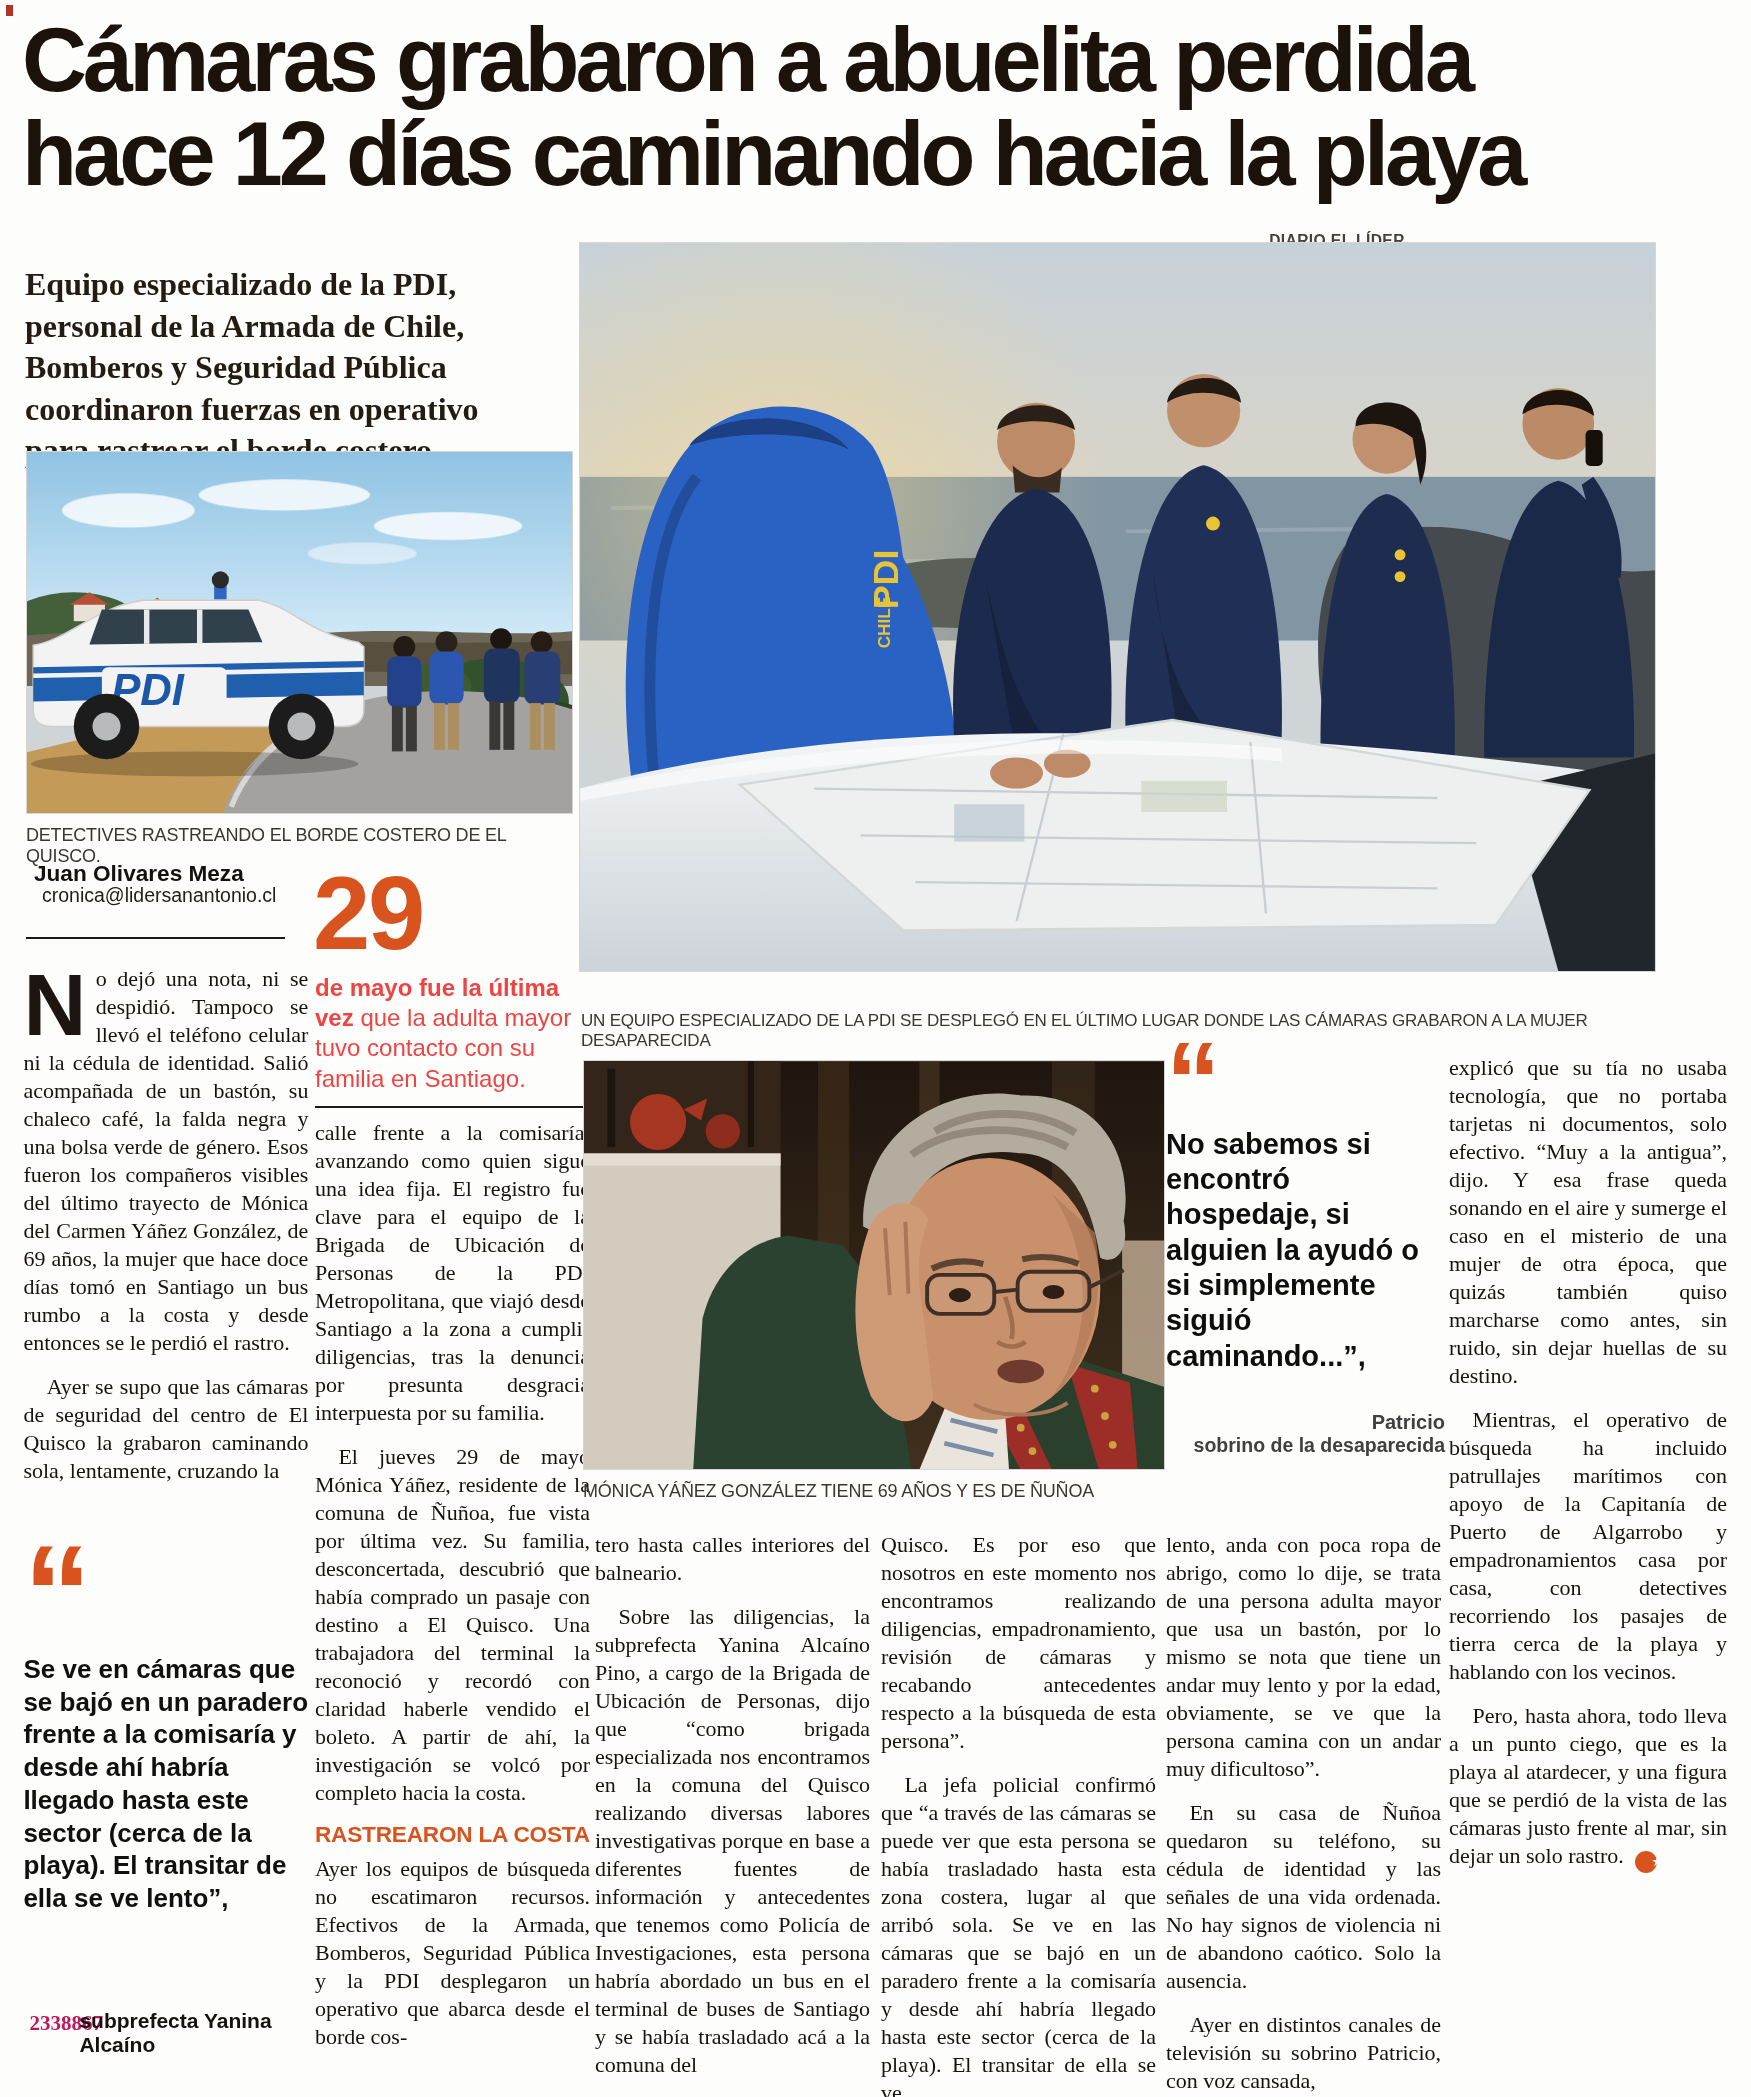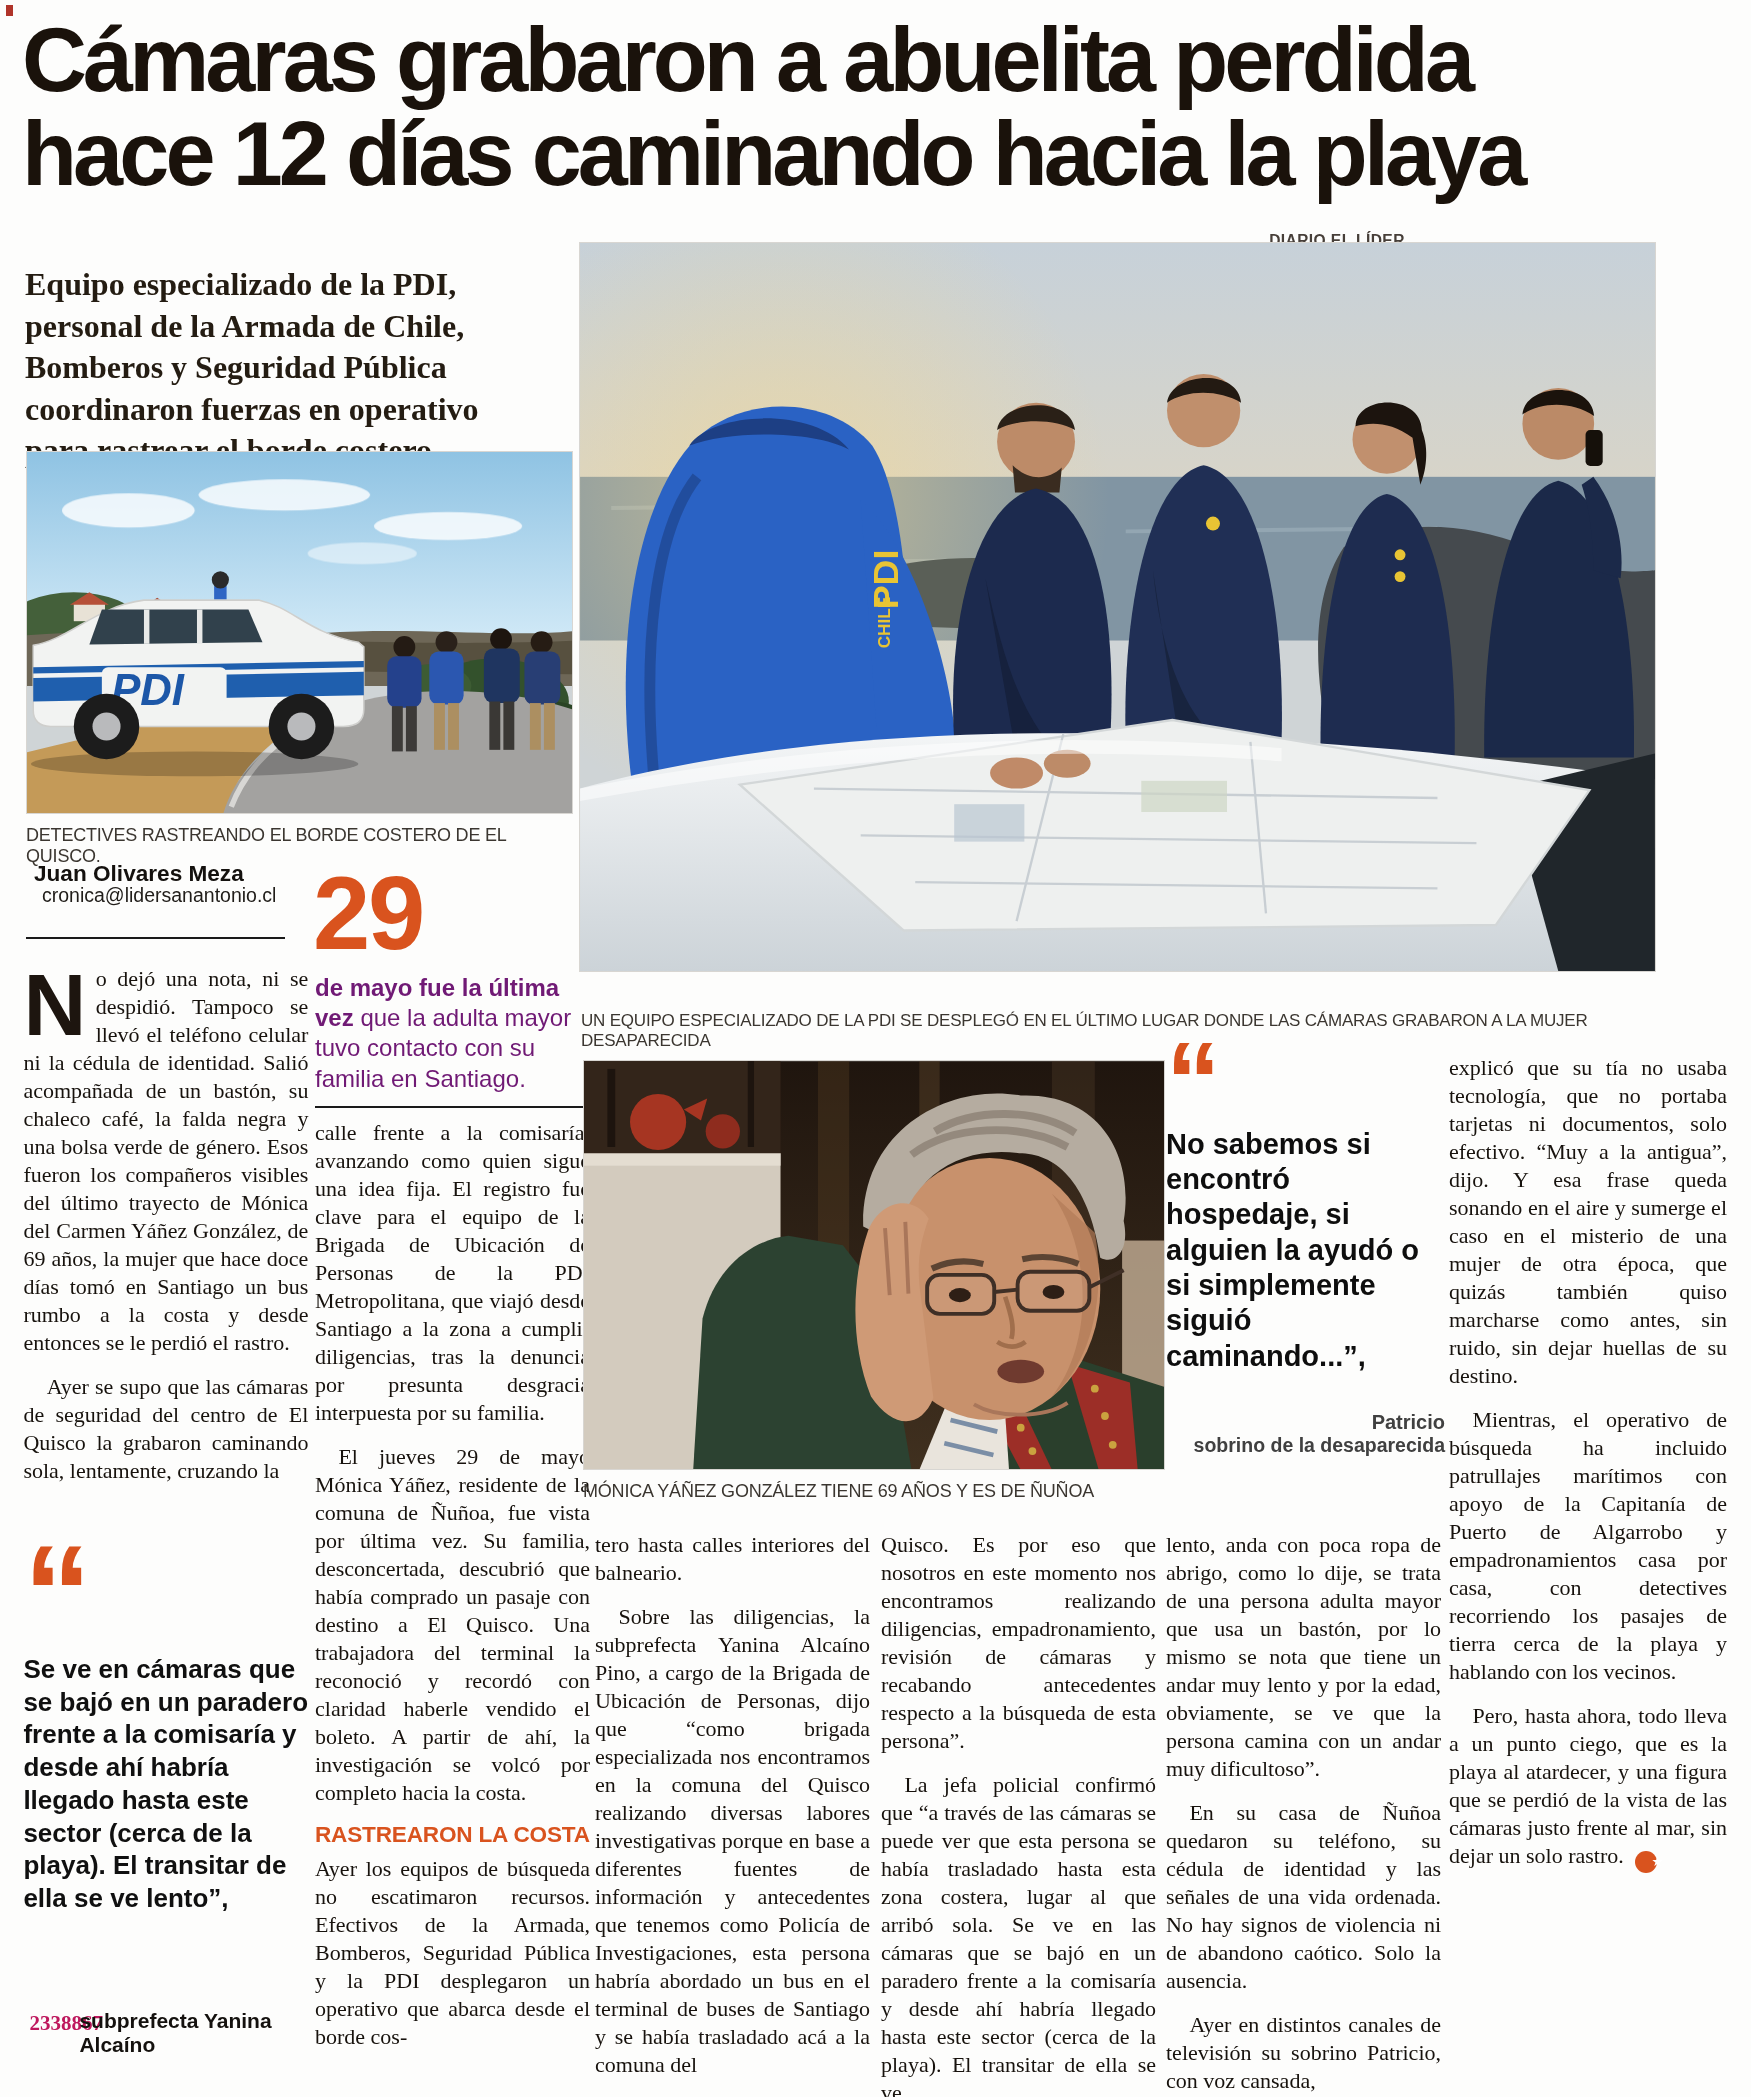--- a/index.html
+++ b/index.html
@@ -23,21 +23,21 @@
            letter-spacing:-0.2px;}
 
   
   .byline-name{font-family:"Liberation Sans",sans-serif;font-weight:bold;font-size:22.6px;color:#14110e;}
   .byline-email{font-family:"Liberation Sans",sans-serif;font-size:19.5px;color:#201d19;}
   .byline-rule{background:#1a1a1a;height:2.3px;}
 
   
   .bignum{font-family:"Liberation Sans",sans-serif;font-weight:bold;font-size:103px;line-height:1;
           color:#d9531e;letter-spacing:-2.3px;}
-  .intro{font-family:"Liberation Sans",sans-serif;font-size:24px;line-height:1.26;color:#701a75;}
+  .intro{font-family:"Liberation Sans",sans-serif;font-size:24px;line-height:1.26;color:#ef4444;}
   .intro b{font-weight:bold;}
   .intro-rule{background:#1a1a1a;height:1.6px;margin:12.5px 0 11px 0;}
 
   
   .col{font-size:22px;line-height:28px;text-align:justify;}
   .col p{margin:0;}
   .col p + p{text-indent:23.4px;margin-top:16px;}
   .dropcap{float:left;font-family:"Liberation Sans",sans-serif;font-weight:bold;
            font-size:87px;line-height:.8;padding:4.7px 9.4px 0 0;color:#1d150f;}
   .subhead{font-family:"Liberation Sans",sans-serif;font-weight:bold;font-size:22.6px;

